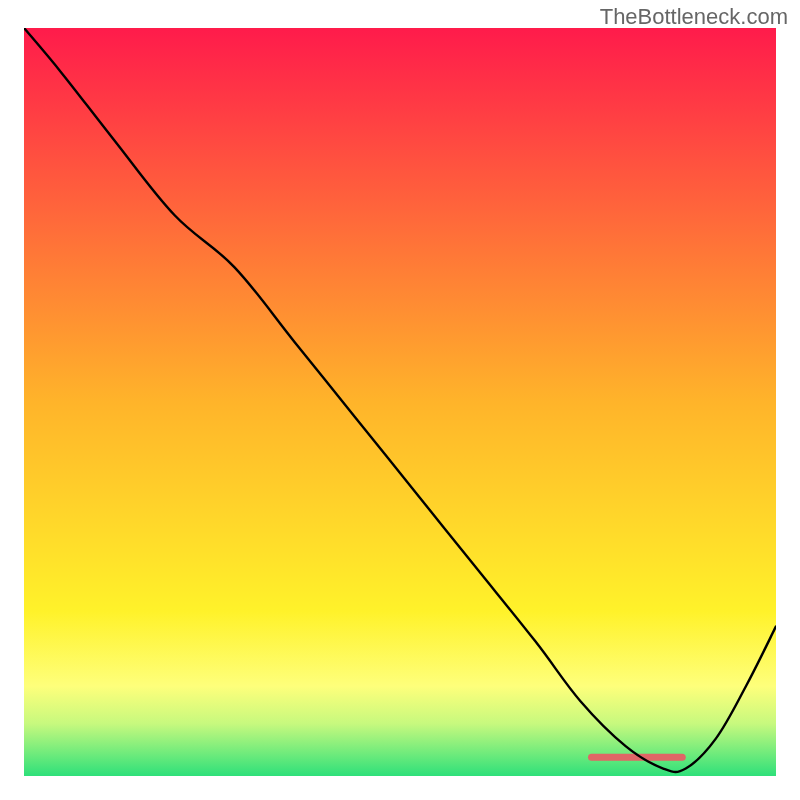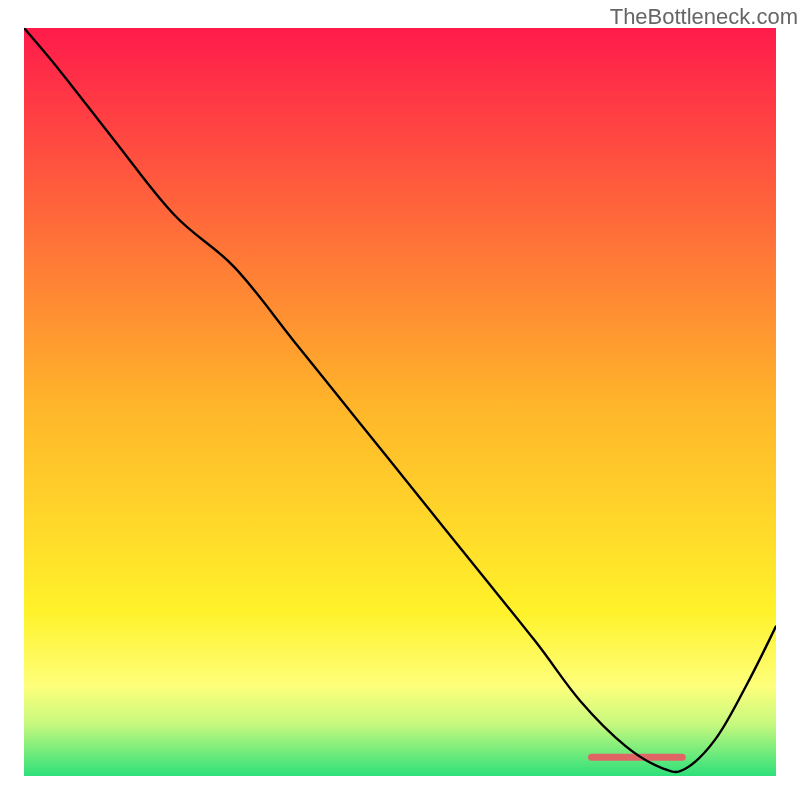--- a/index.html
+++ b/index.html
@@ -13,21 +13,21 @@
   }
   .frame {
     position: relative;
     width: 800px;
     height: 800px;
     box-sizing: border-box;
   }
   .watermark {
     position: absolute;
     top: 4px;
-    right: 2px;
+    right: 12px;
     font-size: 22px;
     color: #666666;
     font-weight: 400;
     z-index: 10;
   }
   .plot-wrap {
     position: absolute;
     left: 24px;
     top: 28px;
     width: 752px;

